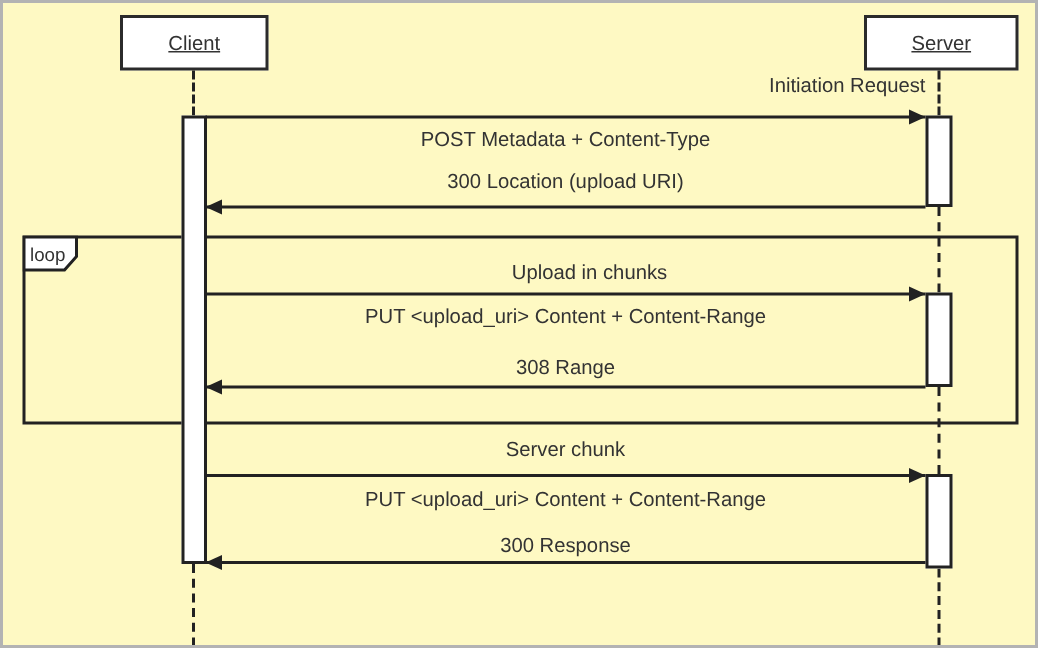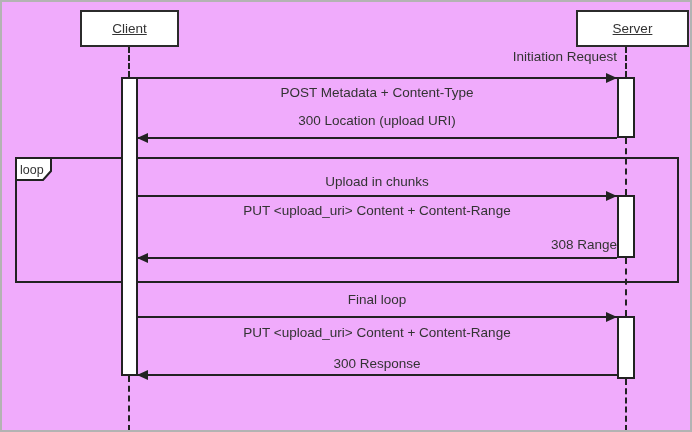--- a/index.html
+++ b/index.html
@@ -1,20 +1,20 @@
 <!DOCTYPE html>
 <html><head>
 <meta charset="utf-8">
 <style>
   html,body{margin:0;padding:0;background:#ffffff;}
   #stage{
     position:relative;
     width:692px;height:432px;
     box-sizing:border-box;
-    background:#f0abfc;
+    background:#fef9c3;
     border:2px solid #b3b3b3;
     font-family:"Liberation Sans", sans-serif;
     overflow:hidden;
   }
   .actor-box{
     position:absolute;
     box-sizing:border-box;
     border:2px solid #2b2b2b;
     background:#ffffff;
     display:flex;align-items:center;justify-content:center;
@@ -68,21 +68,21 @@
   .loop-tag{position:absolute;left:13px;top:155px;}
 </style>
 </head>
 <body>
 
 <div id="stage">
 
   <div class="actor-box" style="left:78px;top:8px;width:99px;height:37px;">
     <span>Client</span>
   </div>
-  <div class="actor-box" style="left:574px;top:8px;width:113px;height:37px;">
+  <div class="actor-box" style="left:574px;top:8px;width:103px;height:37px;">
     <span>Server</span>
   </div>
 
   <div class="lifeline" style="left:126px;top:45px;height:30px;"></div>
   <div class="lifeline" style="left:126px;top:374px;height:55px;"></div>
   <div class="lifeline" style="left:623px;top:45px;height:30px;"></div>
   <div class="lifeline" style="left:623px;top:136px;height:57px;"></div>
   <div class="lifeline" style="left:623px;top:256px;height:58px;"></div>
   <div class="lifeline" style="left:623px;top:377px;height:52px;"></div>
 
@@ -98,29 +98,29 @@
   <div class="activation" style="left:615px;top:314px;width:18px;height:63px;"></div>
 
   <div class="msg-label" style="top:47px;text-align:right;">Initiation Request</div>
   <div class="msg-line" style="top:75px;"></div>
   <div class="arrow-right" style="left:604px;top:71px;"></div>
   <div class="msg-label" style="top:83px;">POST Metadata + Content-Type</div>
   <div class="msg-label" style="top:111px;">300 Location (upload URI)</div>
   <div class="msg-line" style="top:135px;"></div>
   <div class="arrow-left" style="left:135px;top:131px;"></div>
 
-  <div class="msg-label" style="top:172px;">Upload in chunks</div>
+  <div class="msg-label" style="top:172px;padding-left:16px;">Upload in chunks</div>
   <div class="msg-line" style="top:193px;"></div>
   <div class="arrow-right" style="left:604px;top:189px;"></div>
   <div class="msg-label" style="top:201px;">PUT &lt;upload_uri&gt; Content + Content-Range</div>
-  <div class="msg-label" style="top:235px;text-align:right;">308 Range</div>
+  <div class="msg-label" style="top:235px;">308 Range</div>
   <div class="msg-line" style="top:255px;"></div>
   <div class="arrow-left" style="left:135px;top:251px;"></div>
 
-  <div class="msg-label" style="top:290px;">Final loop</div>
+  <div class="msg-label" style="top:290px;">Server chunk</div>
   <div class="msg-line" style="top:314px;"></div>
   <div class="arrow-right" style="left:604px;top:310px;"></div>
   <div class="msg-label" style="top:323px;">PUT &lt;upload_uri&gt; Content + Content-Range</div>
   <div class="msg-label" style="top:354px;">300 Response</div>
   <div class="msg-line" style="top:372px;"></div>
   <div class="arrow-left" style="left:135px;top:368px;"></div>
 
 </div>
 
 </body></html>

